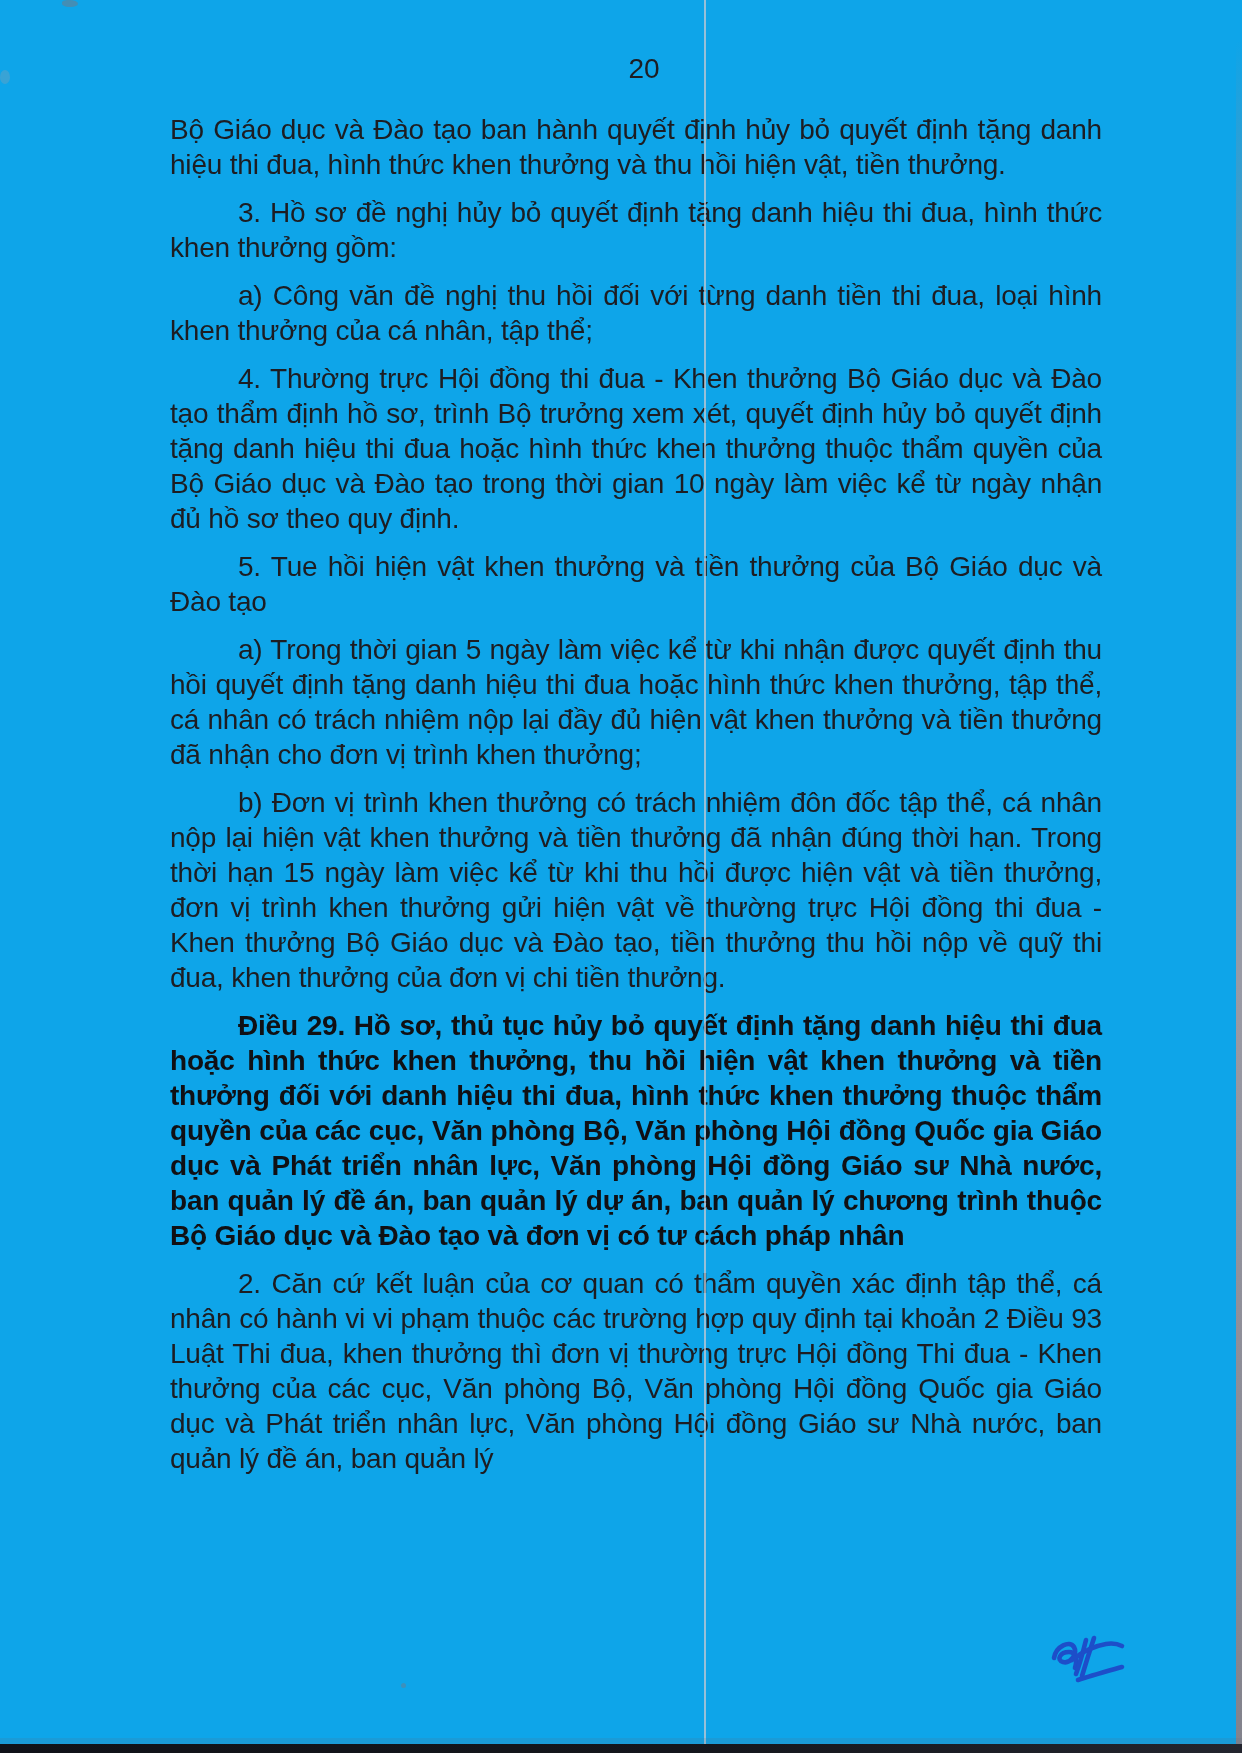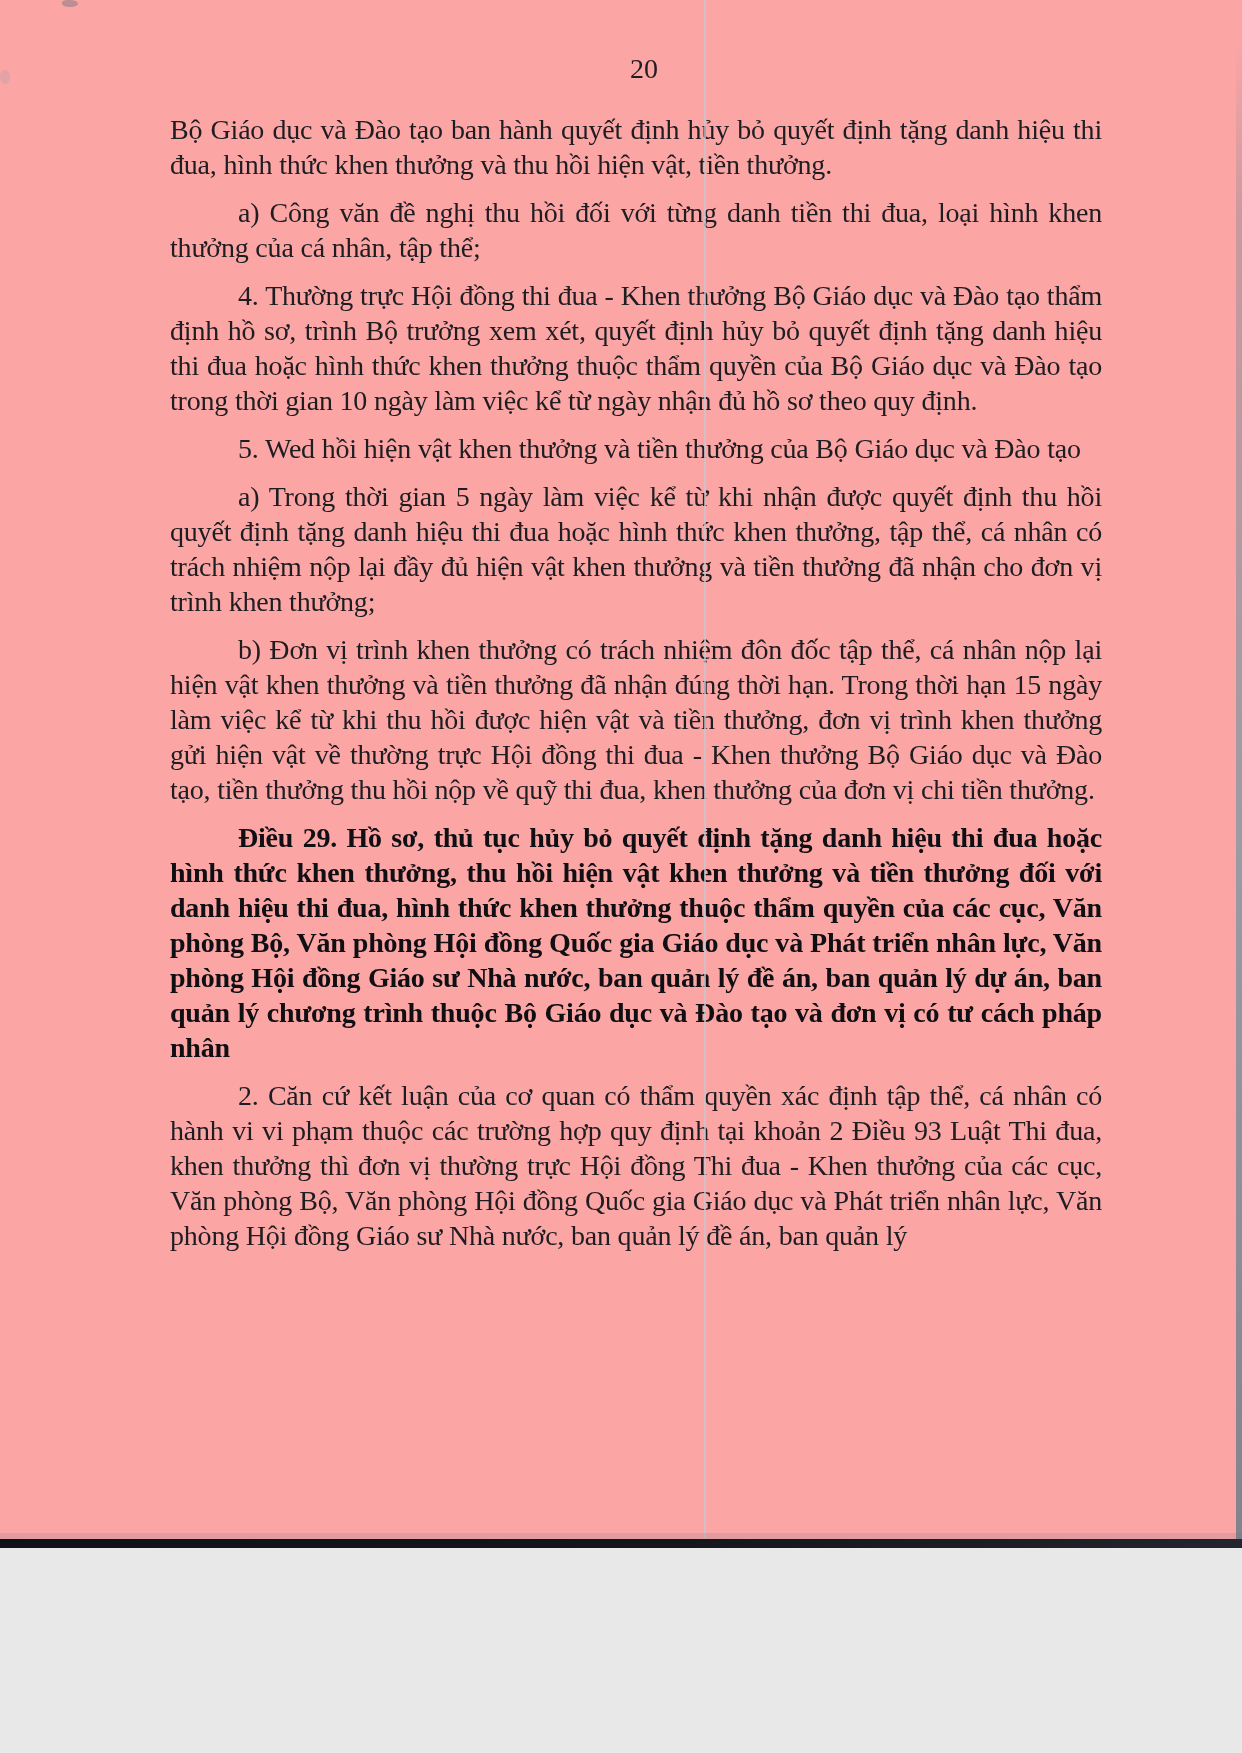--- a/index.html
+++ b/index.html
@@ -1,23 +1,23 @@
 <!DOCTYPE html>
 <html lang="vi"><head>
 <meta charset="utf-8">
 <style>
   html, body { margin: 0; padding: 0; background: #e8e8e8; }
   .page {
     position: relative;
     width: 1242px;
-    height: 1548px;
+    height: 1753px;
     margin: 0 auto;
-    background: #fca5a5;
+    background: #0ea5e9;
     overflow: hidden;
-    font-family: Liberation Serif, serif;
+    font-family: Liberation Sans, sans-serif;
     color: #1d1d22;
   }
   .page-number {
     position: absolute;
     top: 54px;
     left: 170px;
     width: 948px;
     text-align: center;
     font-size: 28px;
     line-height: 30px;
@@ -109,23 +109,24 @@
 </style>
 </head>
 <body>
 
 <div class="page">
 
   <div class="page-number">20</div>
 
   <div class="content">
     <p class="no-indent">Bộ Giáo dục và Đào tạo ban hành quyết định hủy bỏ quyết định tặng danh hiệu thi đua, hình thức khen thưởng và thu hồi hiện vật, tiền thưởng.</p>
+    <p>3. Hồ sơ đề nghị hủy bỏ quyết định tặng danh hiệu thi đua, hình thức khen thưởng gồm:</p>
     <p>a) Công văn đề nghị thu hồi đối với từng danh tiền thi đua, loại hình khen thưởng của cá nhân, tập thể;</p>
     <p>4. Thường trực Hội đồng thi đua - Khen thưởng Bộ Giáo dục và Đào tạo thẩm định hồ sơ, trình Bộ trưởng xem xét, quyết định hủy bỏ quyết định tặng danh hiệu thi đua hoặc hình thức khen thưởng thuộc thẩm quyền của Bộ Giáo dục và Đào tạo trong thời gian 10 ngày làm việc kể từ ngày nhận đủ hồ sơ theo quy định.</p>
-    <p>5. Wed hồi hiện vật khen thưởng và tiền thưởng của Bộ Giáo dục và Đào tạo</p>
+    <p>5. Tue hồi hiện vật khen thưởng và tiền thưởng của Bộ Giáo dục và Đào tạo</p>
     <p>a) Trong thời gian 5 ngày làm việc kể từ khi nhận được quyết định thu hồi quyết định tặng danh hiệu thi đua hoặc hình thức khen thưởng, tập thể, cá nhân có trách nhiệm nộp lại đầy đủ hiện vật khen thưởng và tiền thưởng đã nhận cho đơn vị trình khen thưởng;</p>
     <p>b) Đơn vị trình khen thưởng có trách nhiệm đôn đốc tập thể, cá nhân nộp lại hiện vật khen thưởng và tiền thưởng đã nhận đúng thời hạn. Trong thời hạn 15 ngày làm việc kể từ khi thu hồi được hiện vật và tiền thưởng, đơn vị trình khen thưởng gửi hiện vật về thường trực Hội đồng thi đua - Khen thưởng Bộ Giáo dục và Đào tạo, tiền thưởng thu hồi nộp về quỹ thi đua, khen thưởng của đơn vị chi tiền thưởng.</p>
     <p class="bold">Điều 29. Hồ sơ, thủ tục hủy bỏ quyết định tặng danh hiệu thi đua hoặc hình thức khen thưởng, thu hồi hiện vật khen thưởng và tiền thưởng đối với danh hiệu thi đua, hình thức khen thưởng thuộc thẩm quyền của các cục, Văn phòng Bộ, Văn phòng Hội đồng Quốc gia Giáo dục và Phát triển nhân lực, Văn phòng Hội đồng Giáo sư Nhà nước, ban quản lý đề án, ban quản lý dự án, ban quản lý chương trình thuộc Bộ Giáo dục và Đào tạo và đơn vị có tư cách pháp nhân</p>
     <p>2. Căn cứ kết luận của cơ quan có thẩm quyền xác định tập thể, cá nhân có hành vi vi phạm thuộc các trường hợp quy định tại khoản 2 Điều 93 Luật Thi đua, khen thưởng thì đơn vị thường trực Hội đồng Thi đua - Khen thưởng của các cục, Văn phòng Bộ, Văn phòng Hội đồng Quốc gia Giáo dục và Phát triển nhân lực, Văn phòng Hội đồng Giáo sư Nhà nước, ban quản lý đề án, ban quản lý</p>
   </div>
 
   <div class="fold-line"></div>
   <div class="edge-right"></div>
   <div class="edge-bottom-fuzz"></div>
   <div class="edge-bottom"></div>

